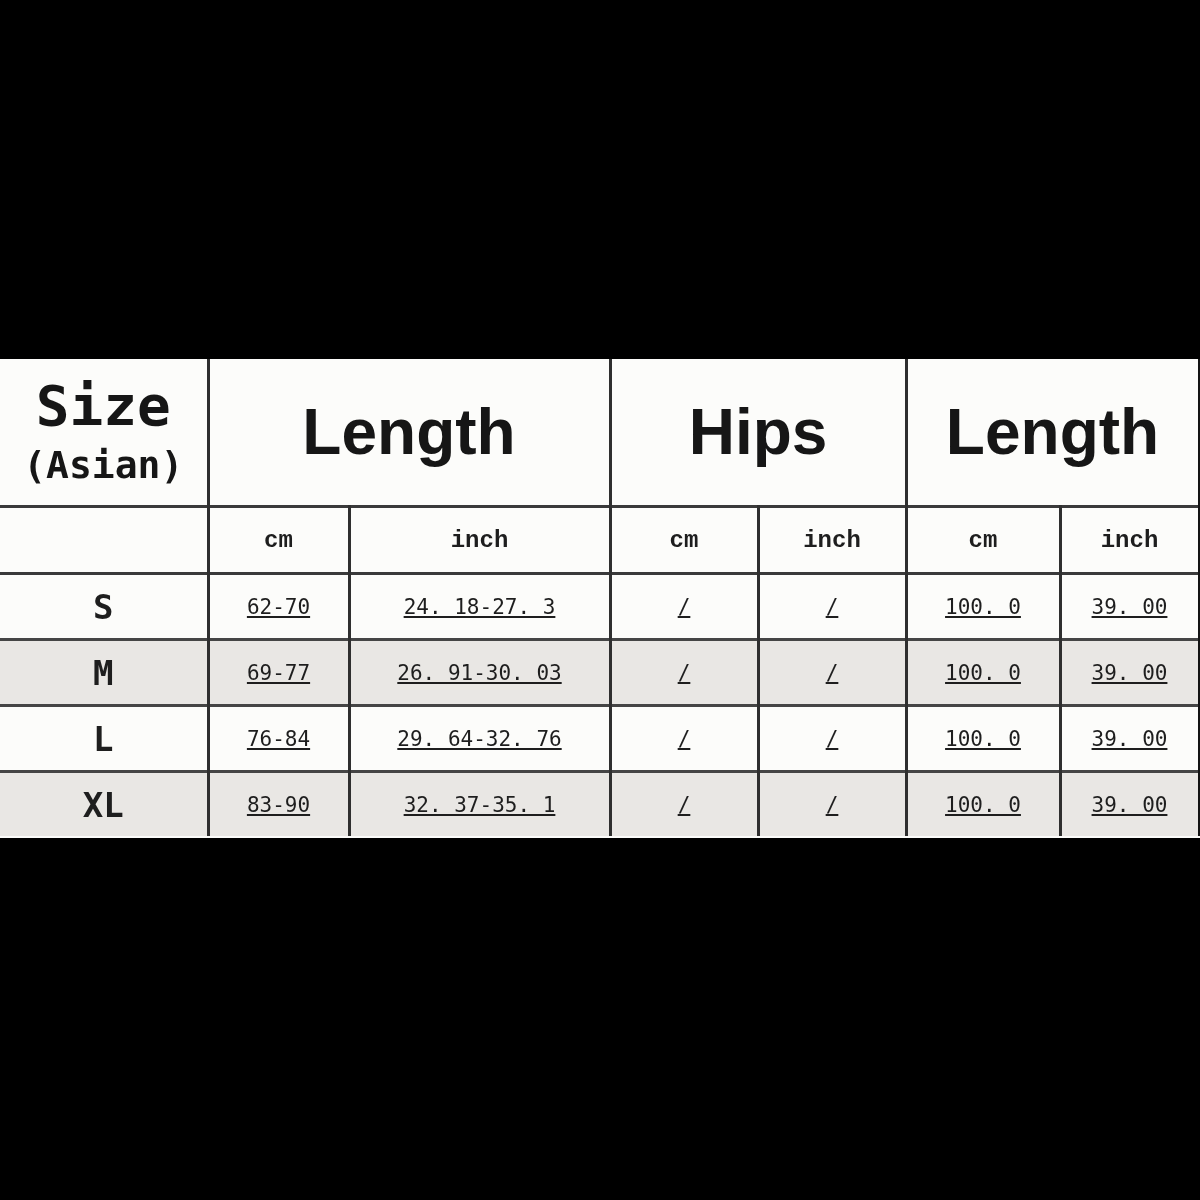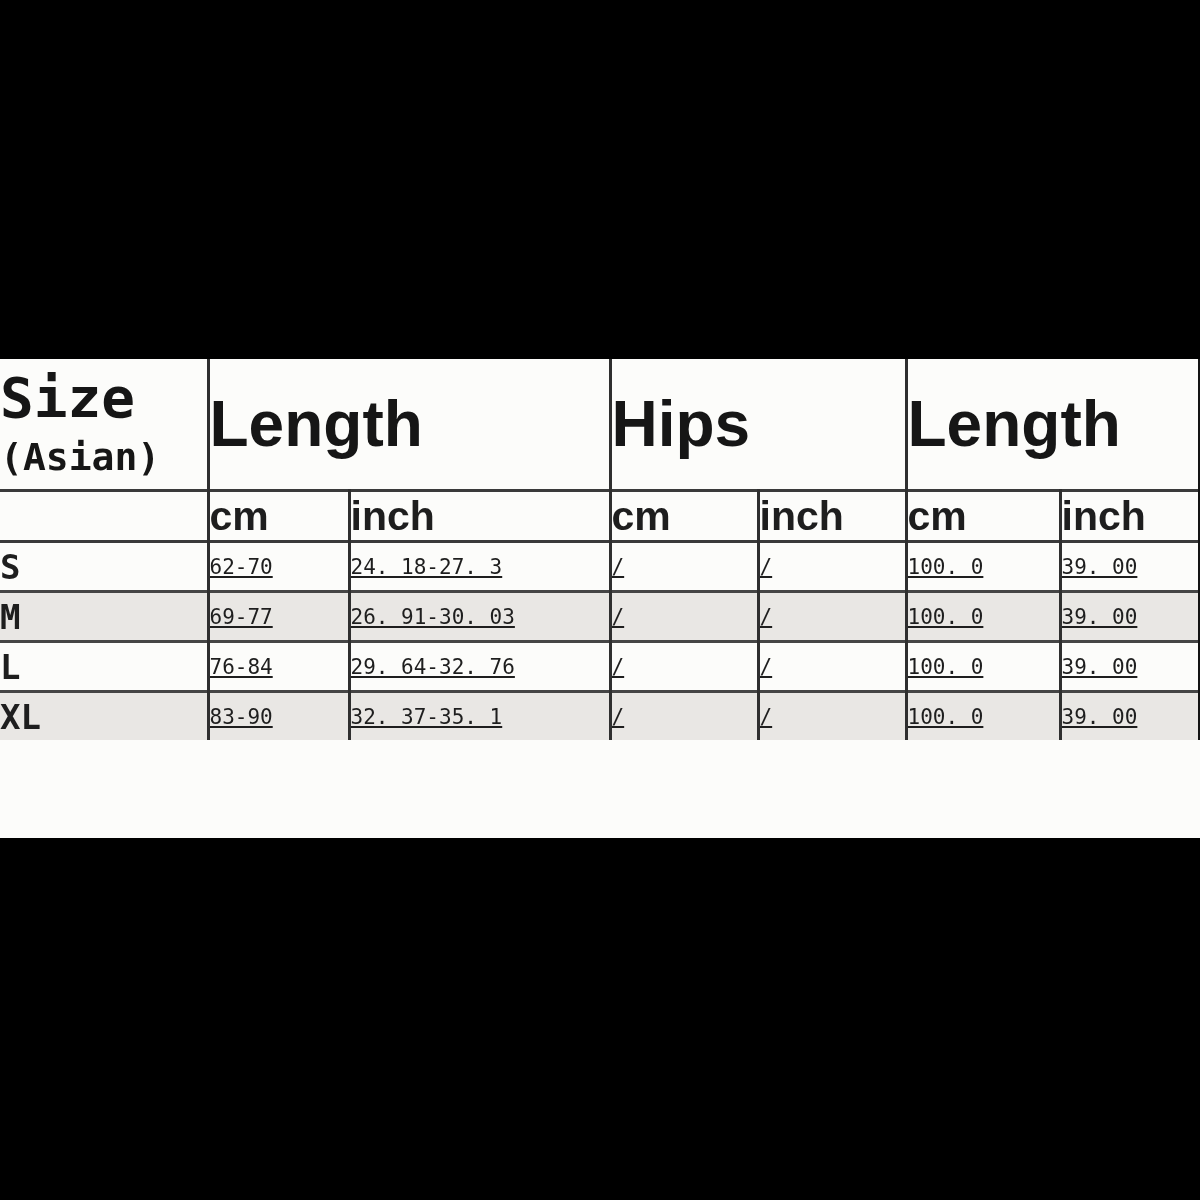--- a/index.html
+++ b/index.html
@@ -16,23 +16,23 @@
     left: 0; top: 359px;
     width: 1200px; height: 479px;
     background: #fcfcfa;
   }
   table.size-chart {
     border-collapse: collapse;
     table-layout: fixed;
     width: 1200px;
   }
   td {
-    text-align: left;
+    text-align: center;
     vertical-align: middle;
-    padding: 0;
+    padding: 8px;
     overflow: hidden;
     white-space: nowrap;
   }
   
   tr.r-head td   { height: 130px; }
   tr.r-ru td     { height: 90px;  }
   tr.r-units td  { height: 48px;  }
   tr.r-data td   { height: 47px;  }
   
   .vr    { border-right: 3px solid #2f2f2f; }
@@ -67,23 +67,23 @@
     color: #161616;
   }
   .ru {
     font-family: "DejaVu Sans", sans-serif;
     font-size: 38px;
     line-height: 1.2;
     white-space: pre-line;
     color: #222220;
   }
   .unit {
-    font-family: Liberation Sans, sans-serif;
+    font-family: Liberation Mono, monospace;
     font-weight: 700;
-    font-size: 41px;
+    font-size: 24px;
   }
   .sz {
     font-family: "DejaVu Sans Mono", monospace;
     font-weight: 700;
     font-size: 34px;
   }
   .val {
     font-family: "DejaVu Sans Mono", monospace;
     font-weight: 400;
     font-size: 21px;

